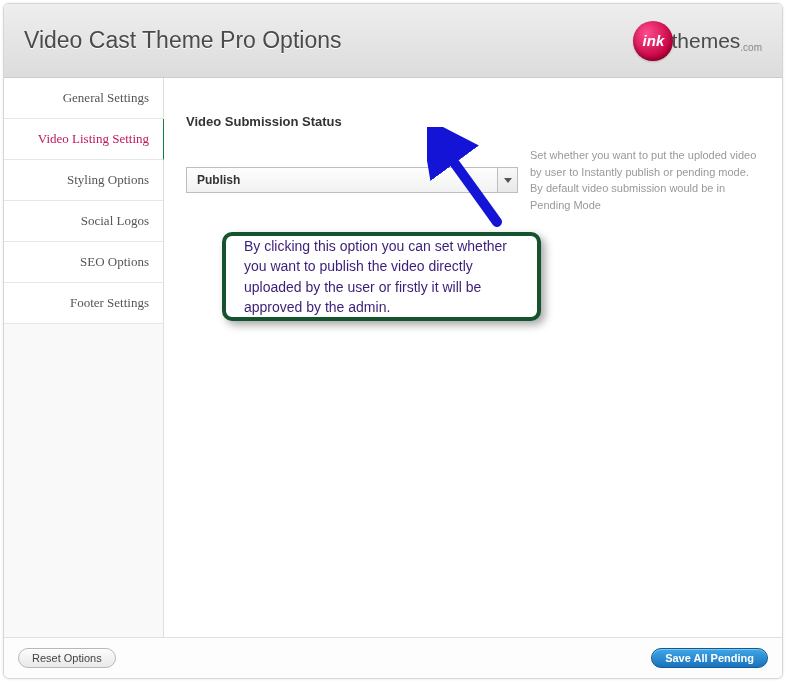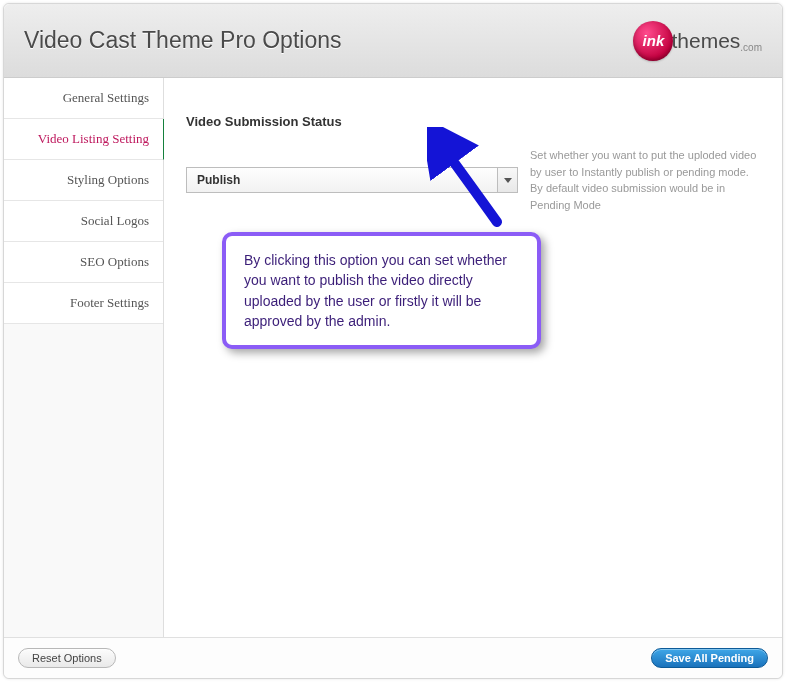--- a/index.html
+++ b/index.html
@@ -161,23 +161,23 @@
       width: 100px;
       height: 100px;
       pointer-events: none;
     }
     .callout {
       position: absolute;
       left: 222px;
       top: 232px;
       width: 319px;
       background: #fff;
-      border: 4px solid #8b5cf6;
+      border: 4px solid #14532d;
       border-radius: 10px;
-      padding: 14px 18px;
+      padding: 0 18px;
       box-shadow: 4px 4px 8px rgba(0,0,0,0.35);
     }
     .callout-text {
       font-size: 14px;
       color: #3b1e78;
       line-height: 1.45;
     }
     .footer {
       border-top: 1px solid #e0e0e0;
       padding: 10px 14px;

